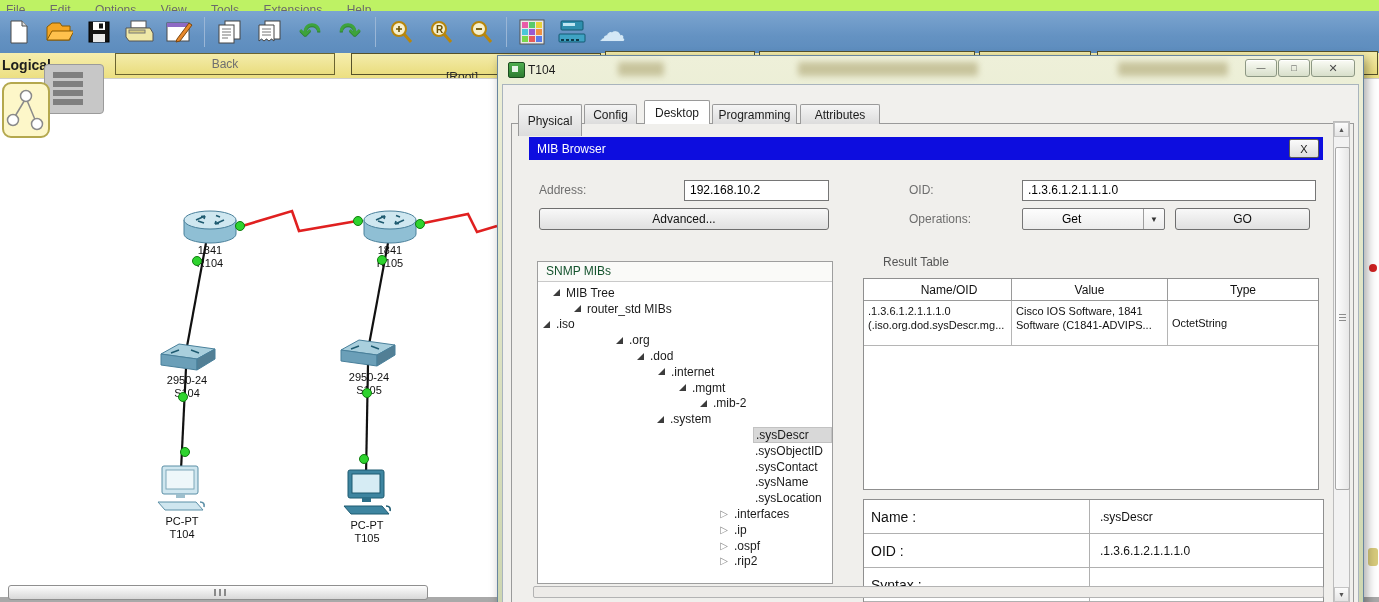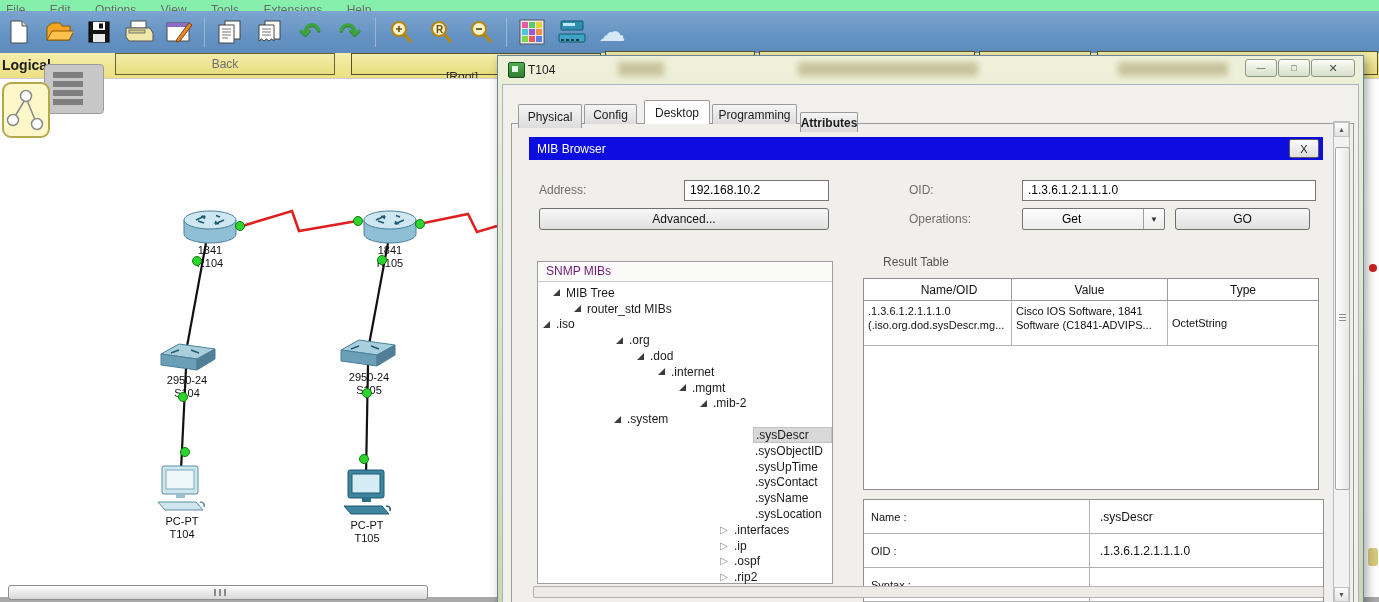--- a/index.html
+++ b/index.html
@@ -1,21 +1,21 @@
 <!DOCTYPE html>
 <html><head>
 <meta charset="utf-8">
 <style>
   html,body{margin:0;padding:0;}
   body{width:1379px;height:602px;position:relative;overflow:hidden;background:#ffffff;
        font-family:"Liberation Sans","DejaVu Sans",sans-serif;-webkit-font-smoothing:antialiased;}
   .abs{position:absolute;}
 
   
-  .menubar{left:0;top:0;width:1379px;height:11px;background:#86efac;overflow:hidden;}
+  .menubar{left:0;top:0;width:1379px;height:11px;background:#bef264;overflow:hidden;}
   .menubar .mi{display:inline-block;color:#6a6a6a;font-size:12px;margin-top:-4px;padding:0 14px 0 6px;
                filter:blur(.6px);}
 
   
   .toolbar{left:0;top:11px;width:1379px;height:42px;background:linear-gradient(#7ca5d0,#6492c2 60%,#5d8cbd);
            display:flex;align-items:center;padding-left:2px;box-sizing:border-box;}
   .tico{width:34px;height:32px;display:flex;align-items:center;justify-content:center;margin-right:6px;}
   .tsep{width:1px;height:30px;background:#9ab6d6;margin:0 8px 0 2px;}
   .uglyph{font-size:26px;font-weight:bold;color:#3da33d;line-height:26px;text-shadow:0 1px 0 #2e7d32;}
   .cloudglyph{font-size:27px;color:#d4e8f6;text-shadow:0 0 1px #8fb4cc;}
@@ -82,21 +82,21 @@
         background:linear-gradient(#f8f8f8,#e0e0e0);font-size:12px;color:#111;
         display:flex;align-items:center;justify-content:center;z-index:12;}
   .combo{box-sizing:border-box;border:1px solid #767676;border-radius:2px;background:linear-gradient(#fdfdfd,#ececec);
          font-size:12px;color:#000;display:flex;align-items:center;z-index:12;}
   .combo .val{flex:1;padding-left:6px;margin-left:33px;}
   .combo .arrowbox{width:20px;height:100%;border-left:1px solid #9e9e9e;display:flex;align-items:center;justify-content:center;
          font-size:8px;color:#333;}
 
   
   .treebox{left:39px;top:205px;width:296px;height:323px;box-sizing:border-box;border:1px solid #9e9e9e;background:#fff;z-index:12;}
-  .treehdr{height:19px;line-height:19px;padding-left:8px;font-size:12px;color:#701a75;background:#fafaf8;
+  .treehdr{height:19px;line-height:19px;padding-left:8px;font-size:12px;color:#14532d;background:#fafaf8;
            border-bottom:1px solid #c9c9c9;}
   .trow{display:flex;align-items:center;height:15.8px;font-size:12px;color:#1a1a1a;white-space:nowrap;overflow:hidden;}
   .tg{width:16px;display:flex;align-items:center;justify-content:center;flex:0 0 16px;}
   .tg-exp{width:0;height:0;border-left:7px solid transparent;border-bottom:7px solid #3c3c3c;}
   .tg-col{font-size:10px;color:#8a8a8a;line-height:10px;}
   .tlabel{padding:0 2px;}
   .trow.sel .tlabel{background:#d8d8d8;border:1px solid #c2c2c2;flex:1;}
 
   
   .rlabel{left:385px;top:199px;font-size:12px;color:#555;z-index:12;}
@@ -104,21 +104,21 @@
   .rhead{display:flex;height:21px;border-bottom:1px solid #9a9a9a;}
   .rhc{box-sizing:border-box;border-right:1px solid #9a9a9a;font-size:12px;color:#111;
        display:flex;align-items:center;justify-content:center;}
   .rrow{display:flex;height:44px;border-bottom:1px solid #b5b5b5;}
   .rdc{box-sizing:border-box;border-right:1px solid #b5b5b5;font-size:11px;line-height:14px;color:#111;
        padding:3px 4px;overflow:hidden;white-space:nowrap;}
 
   
   .dtable{left:365px;top:443px;width:461px;height:150px;box-sizing:border-box;border:1px solid #8f8f8f;background:#fff;z-index:12;}
   .drow{display:flex;height:33px;border-bottom:1px solid #b0b0b0;}
-  .dlc{width:226px;box-sizing:border-box;border-right:1px solid #b0b0b0;font-size:11px;color:#111;
+  .dlc{width:226px;box-sizing:border-box;border-right:1px solid #b0b0b0;font-size:14px;color:#111;
        display:flex;align-items:center;padding-left:7px;}
   .dvc{flex:1;font-size:12px;color:#111;display:flex;align-items:center;padding-left:10px;}
 
   .bstrip{left:35px;top:530px;width:791px;height:12px;background:#edebe8;border:1px solid #b3b3b3;
           border-radius:2px;box-sizing:border-box;z-index:13;}
 
   
   .vscroll{left:835px;top:65px;width:17px;height:482px;background:#f2f2f2;border:1px solid #bcbcbc;
            box-sizing:border-box;z-index:13;}
   .varrow{position:absolute;left:0;width:15px;height:15px;display:flex;align-items:center;justify-content:center;
@@ -387,25 +387,25 @@
     <div class="abs dlg-title">T104</div>
     <div class="winbtns">
       <div class="winbtn">—</div>
       <div class="winbtn">□</div>
       <div class="winbtn close">✕</div>
     </div>
   </div>
 
   <div class="abs dlg-body"></div>
 
-  <div class="abs tab" style="left:20px;top:48px;width:64px;height:24px;">Physical</div>
+  <div class="abs tab" style="left:20px;top:48px;width:64px;height:32px;">Physical</div>
   <div class="abs tab" style="left:86px;top:48px;width:53px;height:20px;">Config</div>
   <div class="abs tab active" style="left:146px;top:44px;width:66px;height:24px;">Desktop</div>
   <div class="abs tab" style="left:214px;top:48px;width:85px;height:20px;">Programming</div>
-  <div class="abs tab" style="left:302px;top:56px;width:58px;height:20px;font-weight:bold;">Attributes</div>
+  <div class="abs tab" style="left:302px;top:48px;width:80px;height:20px;">Attributes</div>
 
   <div class="abs pane"></div>
 
   <div class="abs mibbar">
     <span>MIB Browser</span>
   </div>
   <div class="abs mibx">X</div>
 
   <div class="abs flabel" style="left:41px;top:127px;">Address:</div>
   <div class="abs finput" style="left:186px;top:124px;width:145px;height:21px;">192.168.10.2</div>
@@ -464,34 +464,31 @@
             <span class="tg-exp"></span>
           </span>
           <span class="tlabel">.mgmt</span>
         </div>
       <div class="trow" style="padding-left:157px;">
           <span class="tg">
             <span class="tg-exp"></span>
           </span>
           <span class="tlabel">.mib-2</span>
         </div>
-      <div class="trow" style="padding-left:71px;">
+      <div class="trow" style="padding-left:114px;">
           <span class="tg">
             <span class="tg-exp"></span>
           </span>
           <span class="tlabel">.system</span>
         </div>
       <div class="trow sel" style="padding-left:215px;">
           <span class="tlabel">.sysDescr</span>
         </div>
       <div class="trow" style="padding-left:215px;">
           <span class="tlabel">.sysObjectID</span>
-        </div>
-      <div class="trow" style="padding-left:215px;">
-          <span class="tlabel">.sysUpTime</span>
         </div>
       <div class="trow" style="padding-left:215px;">
           <span class="tlabel">.sysContact</span>
         </div>
       <div class="trow" style="padding-left:215px;">
           <span class="tlabel">.sysName</span>
         </div>
       <div class="trow" style="padding-left:215px;">
           <span class="tlabel">.sysLocation</span>
         </div>

